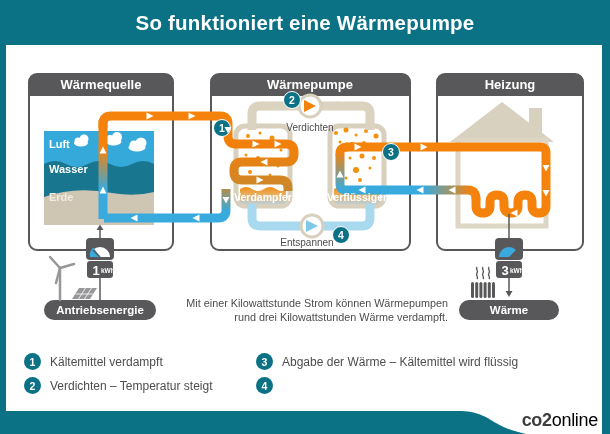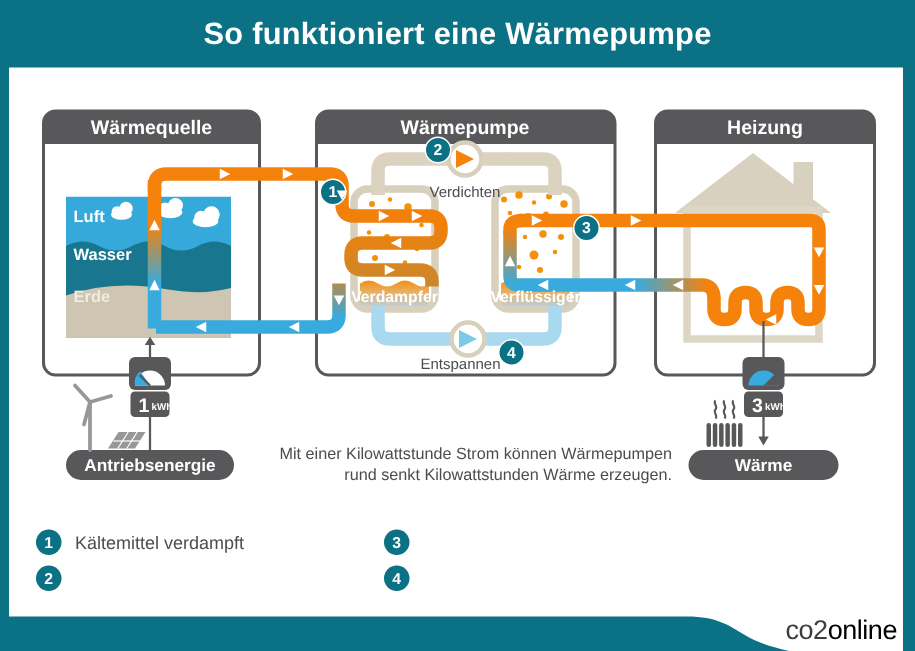--- a/index.html
+++ b/index.html
@@ -12,21 +12,21 @@
   .caption{position:absolute;left:168px;top:296px;width:280px;text-align:right;
            font-size:10.8px;line-height:14px;color:#4D4D4F;}
   .legend-item{position:absolute;display:flex;align-items:center;}
   .legend-badge{width:17px;height:17px;border-radius:50%;background:#0B7286;color:#fff;
                 font-size:10.5px;font-weight:bold;display:flex;align-items:center;
                 justify-content:center;margin-right:9px;flex:0 0 auto;}
   .legend-text{font-size:12px;color:#4D4D4F;white-space:nowrap;}
   .li1{left:24px;top:353px;} .li2{left:24px;top:377px;}
   .li3{left:256px;top:353px;} .li4{left:256px;top:377px;}
   .logo{position:absolute;right:12px;bottom:3px;font-size:18px;letter-spacing:-.3px;}
-  .logo .co2{font-weight:normal;color:#3E3E40;margin-left:35px;}
+  .logo .co2{font-weight:bold;color:#3E3E40;margin-left:35px;}
   .logo .online{font-weight:normal;color:#000000;}
   
   .t-panel{font:bold 13px "Liberation Sans",sans-serif;fill:#fff;text-anchor:middle;}
   .t-layer{font:bold 11px "Liberation Sans",sans-serif;fill:#fff;}
   .t-erde{fill:#EFEBE0;}
   .t-small{font:10px "Liberation Sans",sans-serif;fill:#4D4D4F;text-anchor:middle;}
   .t-vessel{font:bold 10.5px "Liberation Sans",sans-serif;fill:#fff;text-anchor:middle;}
   .t-badge{font:bold 10.5px "Liberation Sans",sans-serif;fill:#fff;text-anchor:middle;}
   .t-pill{font:bold 11.5px "Liberation Sans",sans-serif;fill:#fff;text-anchor:middle;}
   .t-kwh-v{font:bold 13px "Liberation Sans",sans-serif;fill:#fff;text-anchor:middle;}
@@ -288,32 +288,34 @@
   <text x="505" y="274.5" class="t-kwh-v">3</text>
   <text x="510" y="273" class="t-kwh-u">kWh</text>
   <text x="100" y="314" class="t-pill">Antriebsenergie</text>
   <text x="509" y="314" class="t-pill">Wärme</text>
 </svg>
 
 <div class="title-bar">So funktioniert eine Wärmepumpe</div>
 
 <div class="caption">
   <div>Mit einer Kilowattstunde Strom können Wärmepumpen</div>
-  <div>rund senkt Kilowattstunden Wärme erzeugen.</div>
+  <div>rund drei Kilowattstunden Wärme verdampft.</div>
 </div>
 
 <div class="legend-item li1">
   <span class="legend-badge">1</span>
   <span class="legend-text">Kältemittel verdampft</span>
 </div>
 <div class="legend-item li2">
   <span class="legend-badge">2</span>
+  <span class="legend-text">Verdichten – Temperatur steigt</span>
 </div>
 <div class="legend-item li3">
   <span class="legend-badge">3</span>
+  <span class="legend-text">Abgabe der Wärme – Kältemittel wird flüssig</span>
 </div>
 <div class="legend-item li4">
   <span class="legend-badge">4</span>
 </div>
 
 <div class="logo">
   <span class="co2">co2</span><span class="online">online</span>
 </div>
 
 </div>

